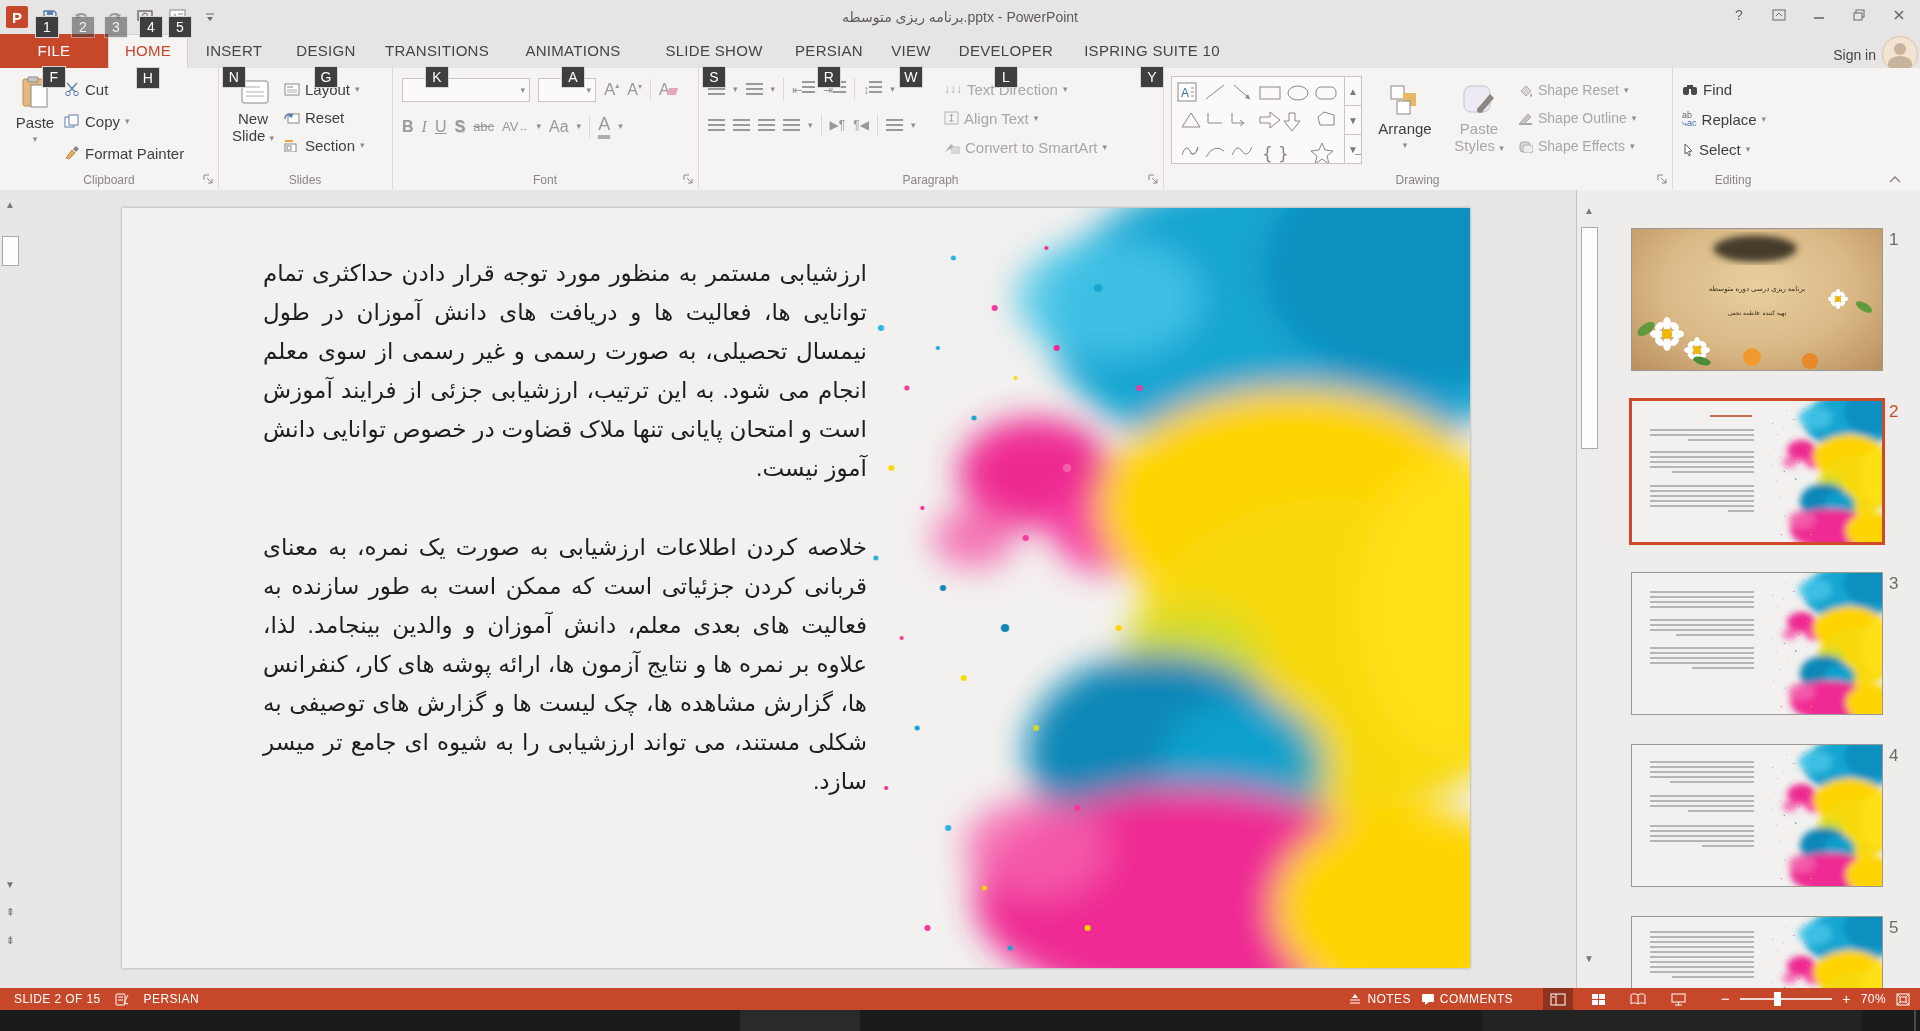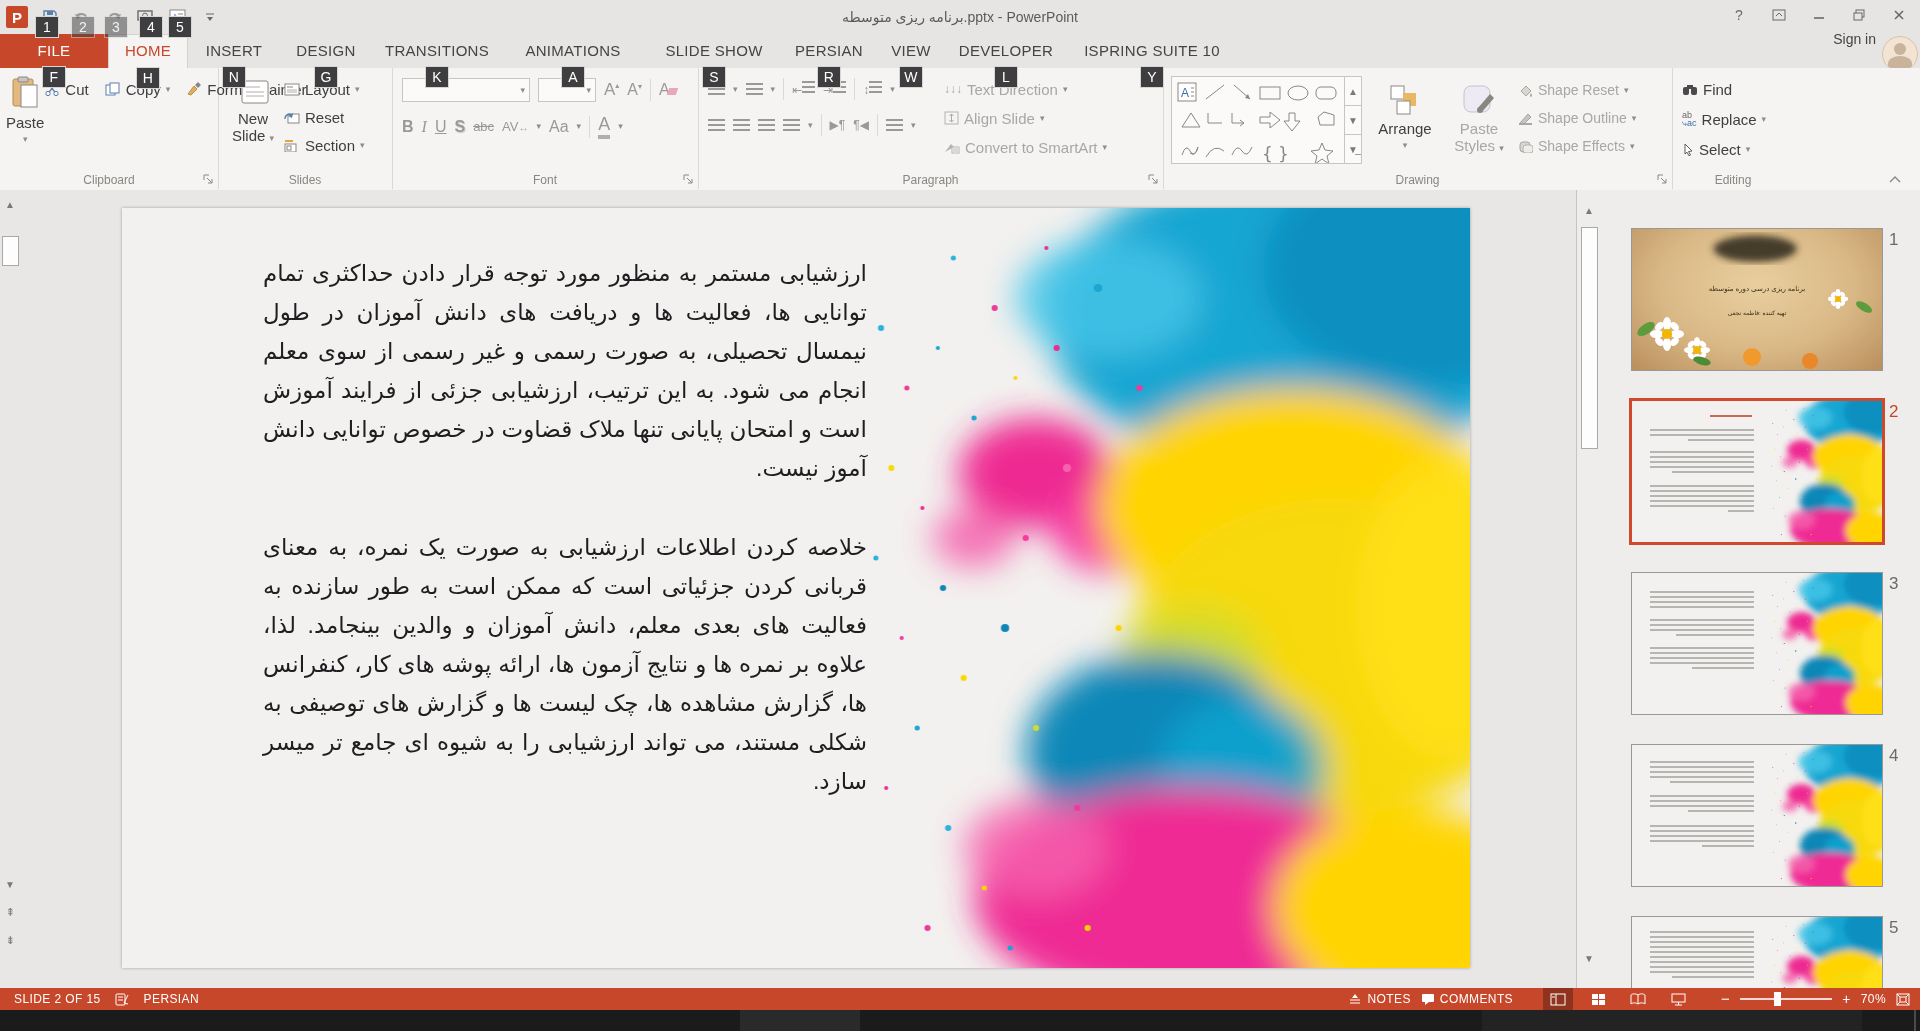--- a/index.html
+++ b/index.html
@@ -28,21 +28,21 @@
     font-size:14px;color:#5d5b58;}
   .winctl{position:absolute;right:4px;top:0;height:30px;display:flex;align-items:center;gap:6px;}
   .wbtn{width:34px;height:26px;display:flex;align-items:center;justify-content:center;color:#6b6967;font-size:14px;}
   
   .tabrow{position:absolute;top:34px;left:0;width:1920px;height:34px;display:flex;}
   .tab{position:relative;height:34px;line-height:34px;text-align:center;font-size:15px;color:#444;
     letter-spacing:.3px;white-space:nowrap;}
   .tab .kt{left:50%;transform:translateX(-50%);top:33px;}
   .tab-file{background:#C7472A;color:#fff;}
   .tab-selected{background:#F5F4F2;color:#C7472A;border:1px solid #D5D2CE;border-bottom:none;line-height:32px;}
-  .signin{position:absolute;right:44px;top:22px;height:34px;line-height:34px;font-size:14px;color:#444;}
+  .signin{position:absolute;right:44px;top:38px;height:34px;line-height:34px;font-size:14px;color:#444;}
   .avatar{position:absolute;right:2px;top:36px;width:34px;height:34px;border-radius:50%;
     background:#f3e3d3;border:1px solid #d9c2ac;overflow:hidden;}
   .avatar::before{content:"";position:absolute;left:11px;top:6px;width:12px;height:12px;border-radius:50%;background:#c9b39d;}
   .avatar::after{content:"";position:absolute;left:5px;top:19px;width:24px;height:16px;border-radius:50% 50% 0 0;background:#c9b39d;}
   
   .ribbon{position:absolute;top:68px;left:0;width:1920px;height:122px;background:#F5F4F2;
     border-bottom:1px solid #CFCCC8;}
   .grp{position:absolute;top:0;height:121px;border-right:1px solid #DCD9D5;}
   .grp-label{position:absolute;bottom:2px;left:0;right:0;text-align:center;font-size:12px;color:#8a8783;}
   .launcher{position:absolute;right:3px;bottom:3px;width:12px;height:12px;}
@@ -309,21 +309,21 @@
     <div style="display:flex;padding-left:6px;">
       <div class="bigbtn" style="width:58px">
         <svg width="30" height="34">
             <rect x="3" y="3" width="20" height="27" rx="2" fill="#e3b981" stroke="#b98c52"></rect>
             <rect x="8" y="1" width="10" height="5" rx="1" fill="#c7c5c2" stroke="#8a8783"></rect>
             <rect x="11" y="9" width="16" height="22" fill="#fff" stroke="#8a8783"></rect>
           </svg>
         <span>Paste</span>
         <span class="car">▾</span>
       </div>
-      <div style="display:flex;flex-direction:row;justify-content:flex-start;padding-top:8px;gap:16px;">
+      <div style="display:flex;flex-direction:column;justify-content:flex-start;padding-top:8px;gap:6px;">
         <div class="sbtn">
           <svg width="16" height="14">
               <line x1="3" y1="1" x2="11" y2="10" stroke="#5a7fae" stroke-width="1.3"></line>
               <line x1="13" y1="1" x2="5" y2="10" stroke="#5a7fae" stroke-width="1.3"></line>
               <circle cx="4" cy="11.5" r="2.2" fill="none" stroke="#5a7fae"></circle>
               <circle cx="12" cy="11.5" r="2.2" fill="none" stroke="#5a7fae"></circle>
             </svg>
           <span>Cut</span>
         </div>
         <div class="sbtn">
@@ -462,21 +462,21 @@
         <div class="sbtn dis">
           <span style="font-size:12px;color:#a9a7a5">↓↓↓</span>
           <span>Text Direction</span>
             <span class="car">▾</span>
         </div>
         <div class="sbtn dis">
           <svg width="15" height="14">
               <rect x="1" y="1" width="13" height="12" fill="none" stroke="#b5b3b1"></rect>
               <path d="M7.5 3 v8 M5.5 5 l2 -2 2 2 M5.5 9 l2 2 2 -2" stroke="#a9a7a5" fill="none"></path>
             </svg>
-          <span>Align Slide</span>
+          <span>Align Text</span>
             <span class="car">▾</span>
         </div>
         <div class="sbtn dis">
           <svg width="16" height="13">
               <path d="M1 11 L7 3 L10 6 Z" fill="#b5b3b1"></path>
               <rect x="8" y="6" width="7" height="6" fill="#fff" stroke="#b5b3b1"></rect>
               <line x1="9" y1="8" x2="14" y2="8" stroke="#b5b3b1"></line>
               <line x1="9" y1="10" x2="14" y2="10" stroke="#b5b3b1"></line>
             </svg>
           <span>Convert to SmartArt</span>

